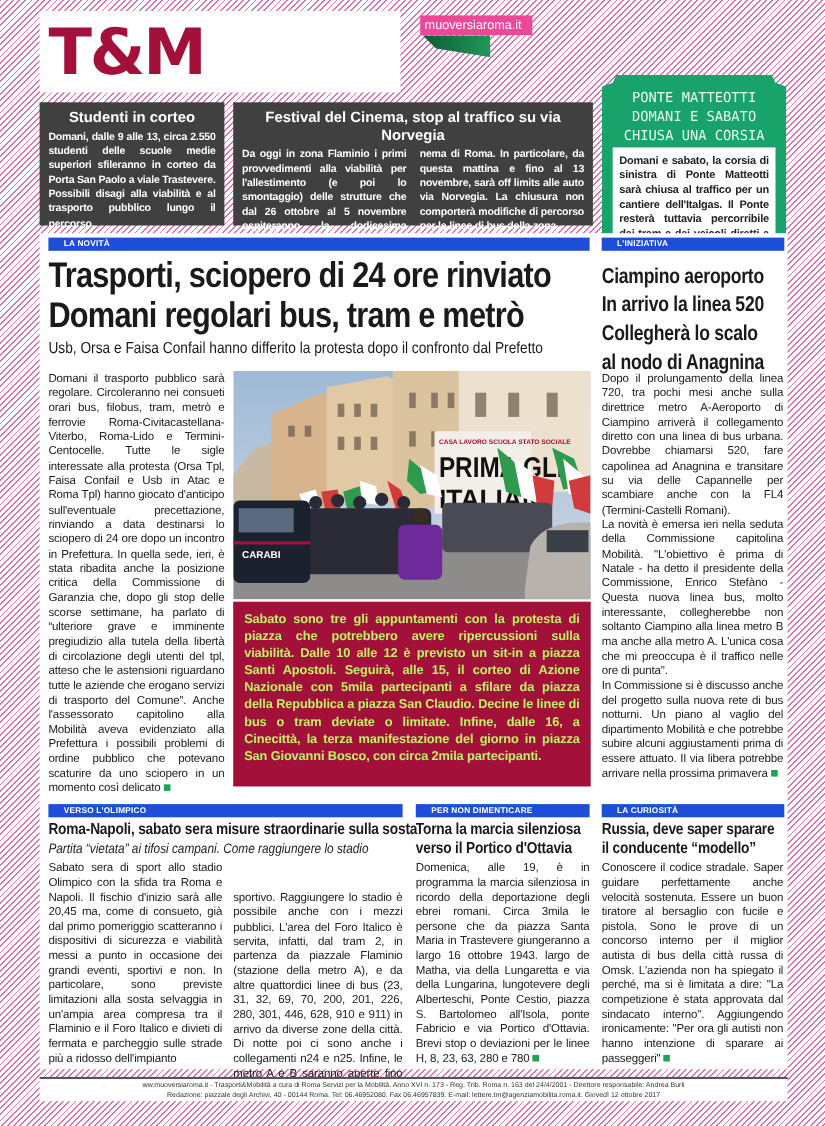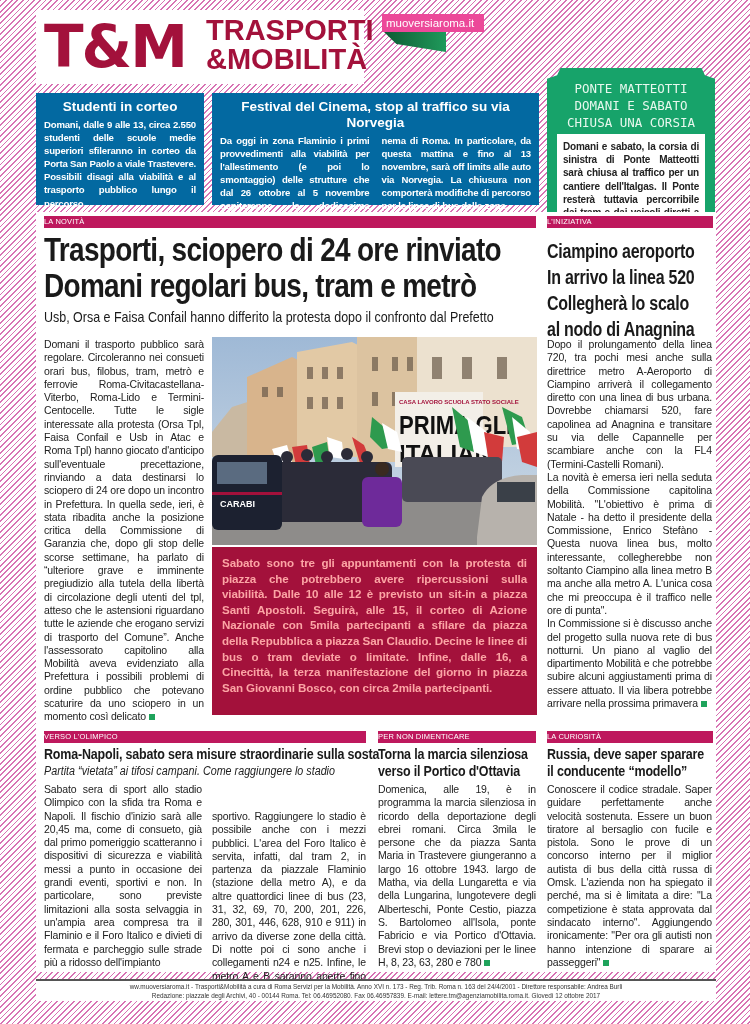--- a/index.html
+++ b/index.html
@@ -20,41 +20,41 @@
 
   #site-tag { left: 382px; top: 14px; width: 102px; height: 18px; background:#ec4899; color:#fff; font-size: 11.5px; line-height: 18px; padding-left: 4px; }
   #site-ribbon2 { left: 384px; top: 32px; width: 62px; height: 20px; background: linear-gradient(90deg,#0e5a33,#1f9a5b); clip-path: polygon(0 0, 100% 0, 100% 100%, 20% 60%); }
 
   
   #ponte { left: 547px; top: 26px; width: 168px; height: 180px; background:#17a36a; clip-path: polygon(8% 0, 92% 0, 94% 4%, 100% 6%, 100% 100%, 0 100%, 0 6%, 6% 4%); margin-top: 42px; }
   #ponte-title { position:absolute; left:0; right:0; top: 12px; text-align:center; color:#e8f8ee; font-family:"DejaVu Sans Mono", monospace; font-size: 12.5px; line-height: 17px; }
   #ponte-body { position:absolute; left: 10px; right: 10px; top: 66px; height: 104px; background:#fff; padding: 6px 6px; font-family:"Liberation Sans Narrow","Liberation Sans", sans-serif; font-weight:700; font-size: 10px; line-height: 13.2px; color:#222; text-align: justify; letter-spacing:-0.2px; }
 
   
-  .gbox { background:#0369a1; color:#fff; padding: 6px 8px; }
+  .gbox { background:#404040; color:#fff; padding: 6px 8px; }
   .gbox h3 { text-align:center; font-size: 13.5px; font-weight:700; line-height: 16px; margin-bottom: 3px; }
   .gbox p { font-size: 9.6px; font-weight:700; line-height: 13.1px; text-align: justify; letter-spacing: -0.2px; }
   #studenti { left: 36px; top: 93px; width: 168px; height: 112px; }
   #festival { left: 212px; top: 93px; width: 327px; height: 112px; }
   #festival .cols { display:flex; gap: 12px; }
   #festival .cols p { flex:1; }
 
   
   #main-panel { left: 36px; top: 212px; width: 680px; height: 760px; }
-  .kicker { position:absolute; height: 12px; background:#be185d; color:#fff; font-size: 7.5px; font-weight:400; line-height: 12px; padding-left: 0; letter-spacing: 0.2px; }
+  .kicker { position:absolute; height: 12px; background:#1d4ed8; color:#fff; font-size: 7.5px; font-weight:700; line-height: 12px; padding-left: 14px; letter-spacing: 0.2px; }
   #kicker-novita { left: 44px; top: 216px; width: 492px; }
   #kicker-iniziativa { left: 547px; top: 216px; width: 166px; }
   #headline { left: 44px; top: 232px; width: 496px; font-family:"Liberation Sans Narrow","Liberation Sans", sans-serif; font-weight:700; font-size: 32.5px; line-height: 36px; color:#1a1a1a; letter-spacing: -0.8px; transform: scaleX(0.86); transform-origin: left top; width: 580px; }
   #subhead { left: 44px; top: 308px; font-size: 14.5px; line-height: 18px; color:#1a1a1a; transform: scaleX(0.86); transform-origin: left top; width: 580px; white-space: nowrap; }
 
   .body { font-size: 10.5px; line-height: 13.3px; color:#222; text-align: justify; letter-spacing: -0.15px; }
   #main-body { left: 44px; top: 338px; width: 160px; }
 
   #photo { left: 212px; top: 337px; width: 325px; height: 208px; overflow:hidden; }
-  #redbox { left: 212px; top: 547px; width: 325px; height: 168px; background:#a3113b; color:#fca5a5; padding: 8px 10px; }
+  #redbox { left: 212px; top: 547px; width: 325px; height: 168px; background:#a3113b; color:#bef264; padding: 8px 10px; }
   #redbox p { font-size: 11.6px; font-weight:700; line-height: 15.6px; text-align: justify; letter-spacing: -0.1px; }
 
   #ciampino-title { left: 547px; top: 238px; width: 220px; font-family:"Liberation Sans Narrow","Liberation Sans", sans-serif; font-weight:700; font-size: 19.5px; line-height: 26px; color:#1a1a1a; transform: scaleX(0.82); transform-origin: left top; letter-spacing: -0.3px; }
   #ciampino-body { left: 547px; top: 338px; width: 165px; }
 
   
   #kicker-olimpico { left: 44px; top: 731px; width: 322px; }
   #kicker-dimenticare { left: 378px; top: 731px; width: 158px; }
   #kicker-curiosita { left: 547px; top: 731px; width: 166px; }
   .h2 { font-weight:700; color:#1a1a1a; font-size: 14.5px; line-height: 17px; transform: scaleX(0.86); transform-origin:left top; letter-spacing:-0.2px; }
@@ -71,24 +71,20 @@
 
   #footer-rule { left: 36px; top: 979px; width: 680px; height: 2px; background:#555; }
   #footer { left: 36px; top: 981px; width: 680px; height: 20px; background:#fff; text-align:center; font-size: 6.4px; line-height: 9px; color:#333; padding-top: 1px; }
 </style>
 </head>
 <body>
 
 <div id="masthead" class="abs">
   <div id="logo-tm">
     <span>T&amp;M</span>
-  </div>
-  <div id="logo-title">
-    <div>TRASPORTI</div>
-    <div>&amp;MOBILITÀ</div>
   </div>
 </div>
 <div id="site-ribbon2" class="abs"></div>
 <div id="site-tag" class="abs">muoversiaroma.it</div>
 
 <div id="ponte" class="abs">
   <div id="ponte-title">
     <div>PONTE MATTEOTTI</div>
     <div>DOMANI E SABATO</div>
     <div>CHIUSA UNA CORSIA</div>

